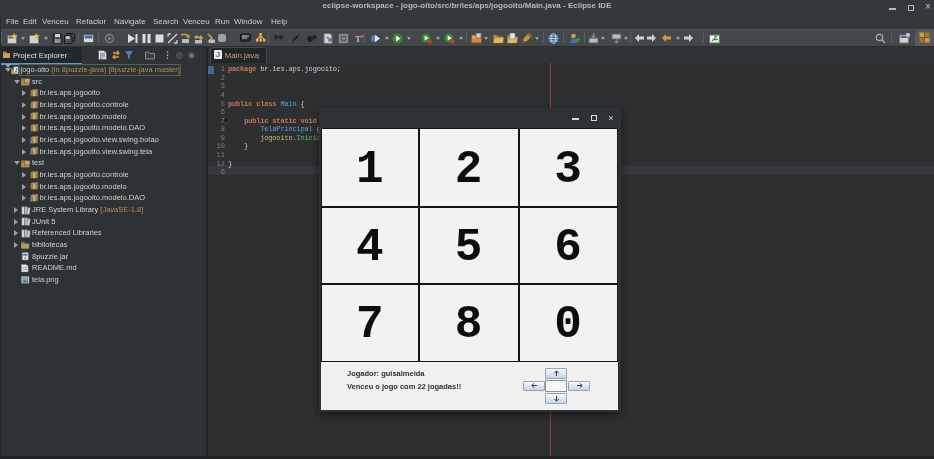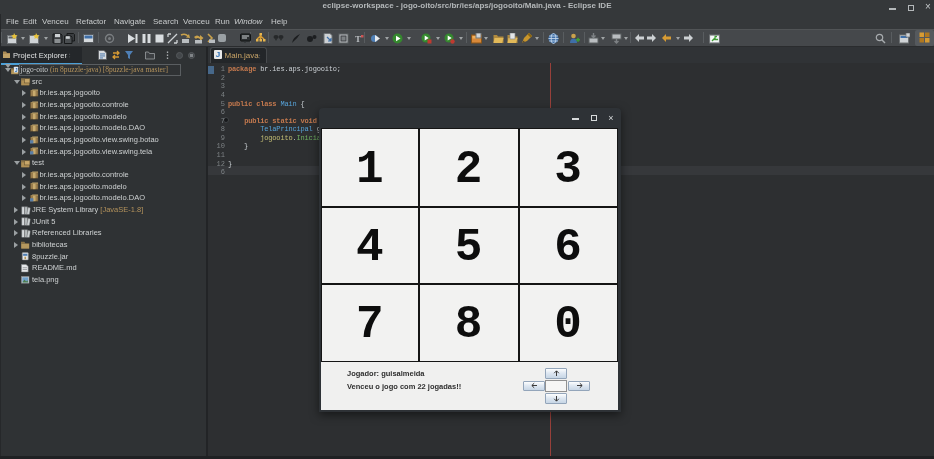--- a/index.html
+++ b/index.html
@@ -71,21 +71,21 @@
 <div class="abs" id="menubar"></div>
 <div id="menuitems">
     <div class="mi" style="left: 6px; top: 17px;">File</div>
     <div class="mi" style="left: 23px; top: 17px;">Edit</div>
     <div class="mi" style="left: 42px; top: 17px;">Venceu</div>
     <div class="mi" style="left: 76px; top: 17px;">Refactor</div>
     <div class="mi" style="left: 114px; top: 17px;">Navigate</div>
     <div class="mi" style="left: 153px; top: 17px;">Search</div>
     <div class="mi" style="left: 183px; top: 17px;">Venceu</div>
     <div class="mi" style="left: 215px; top: 17px;">Run</div>
-    <div class="mi" style="left: 234px; top: 17px; font-style: italic;">Window</div>
+    <div class="mi" style="left: 234px; top: 17px;">Window</div>
     <div class="mi" style="left: 271px; top: 17px;">Help</div>
   </div>
 
 <div class="abs" id="toolbar"></div>
 <div id="toolicons">
     <div class="tsep" style="left: 1px; top: 32px; position: absolute;"></div>
     <div class="tsep" style="left: 78px; top: 32px; position: absolute;"></div>
     <div class="tsep" style="left: 98px; top: 32px; position: absolute;"></div>
     <div class="tsep" style="left: 250px; top: 32px; position: absolute;"></div>
     <div class="tsep" style="left: 268px; top: 32px; position: absolute;"></div>
@@ -429,21 +429,21 @@
       <div class="treerow" style="top: 17px; outline: rgb(90, 94, 97) solid 1px; outline-offset: -1px; width: 162px; left: 19px;">
         <span class="arr-d" style="left: -14px;"></span>
         <span class="tico" style="left: -8px;">
           <svg width="9" height="10">
             <path d="M0 2.5 L3.5 2.5 L4.5 4 L9 4 L9 10 L0 10 Z" fill="#8a7348"></path>
             <rect x="0.5" y="5" width="8" height="4.5" fill="#b5985e"></rect>
             <rect x="3.5" y="1" width="5" height="6.5" rx="0.5" fill="#e2e9f0"></rect>
             <text x="6" y="6.8" font-size="6" font-weight="bold" fill="#2a6db5" text-anchor="middle" font-family="Liberation Sans">J</text>
           </svg>
         </span>
-        <span class="tlabel" style="left: 1.5px; font-family: Liberation Serif, serif;">jogo-oito<span class="dec"> (in 8puzzle-java) [8puzzle-java master]</span></span>
+        <span class="tlabel" style="left: 1.5px;">jogo-oito<span class="dec"> (in 8puzzle-java) [8puzzle-java master]</span></span>
       </div>
       <div class="treerow" style="top: 28.67px;">
         <span class="arr-d" style="left:14px"></span>
         <span class="tico" style="left:21px">
           <svg width="11" height="10">
             <path d="M0 1.5 L4 1.5 L5 3 L10 3 L10 10 L0 10 Z" fill="#8a7348"></path>
             <rect x="0.5" y="4" width="9" height="6" fill="#b09055"></rect>
             <rect x="4" y="2" width="6.5" height="5" fill="#c8a76a" stroke="#6e5a36" stroke-width="0.8"></rect>
           </svg>
         </span>

